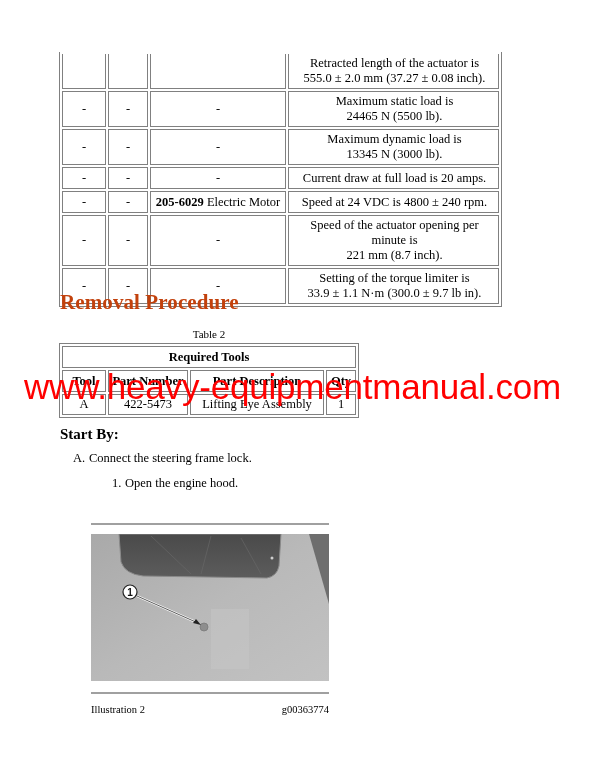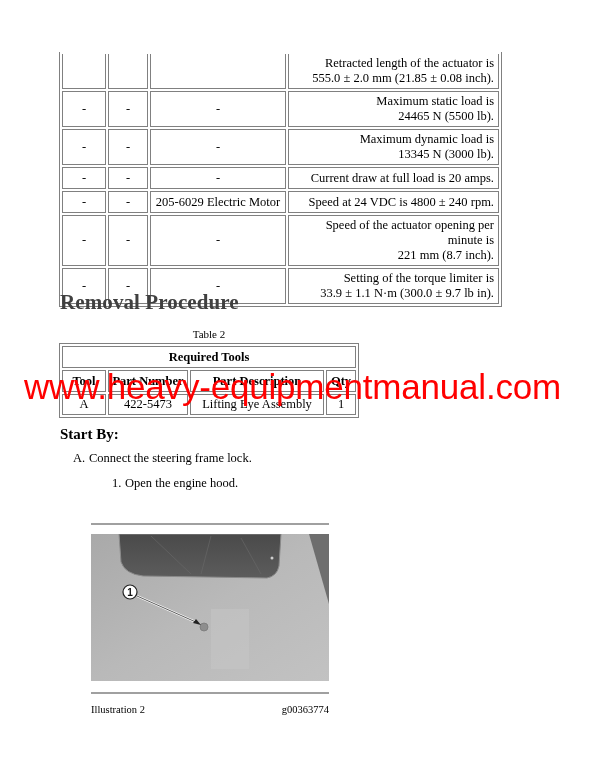--- a/index.html
+++ b/index.html
@@ -15,30 +15,30 @@
   }
   .spec-table td {
     border: 1px solid #808080;
     vertical-align: middle;
     padding: 2px 4px;
   }
   .spec-table tr.cont td { border-top: none; }
   .spec-table td.c1 { width: 44px; text-align: center; }
   .spec-table td.c2 { width: 40px; text-align: center; }
   .spec-table td.c3 { width: 136px; text-align: center; }
-  .spec-table td.c4 { text-align: right; padding-left: 6px; }
+  .spec-table td.c4 { text-align: center; padding-left: 6px; }
   .spec-table tr.h2 td { height: 35px; }
   .spec-table tr.h1 td { height: 22px; }
-  .spec-table b { font-weight: normal; }
+  .spec-table b { font-weight: bold; }
 
   
   .section-heading {
     position: absolute; left: 60px; top: 290px;
     font-family: "Liberation Serif", "DejaVu Serif", serif;
-    font-size: 21px; font-weight: bold; color: #404040;
+    font-size: 21px; font-weight: bold; color: #c2410c;
     letter-spacing: 0.1px;
   }
 
   
   .table-caption {
     position: absolute; left: 59px; width: 300px; top: 328px;
     text-align: center; font-size: 11px;
   }
   .tools-table {
     position: absolute; left: 59px; top: 343px; width: 300px;
@@ -94,21 +94,21 @@
 <body>
 
 <table class="spec-table">
   <tbody>
     <tr class="h2 cont">
       <td class="c1"></td>
       <td class="c2"></td>
       <td class="c3"></td>
       <td class="c4">
         <span>Retracted length of the actuator is</span><br>
-        <span>555.0 ± 2.0 mm (21.85 ± 0.08 inch).</span>
+        <span>555.0 ± 2.0 mm (37.27 ± 0.08 inch).</span>
       </td>
     </tr>
     <tr class="h2">
       <td class="c1">-</td>
       <td class="c2">-</td>
       <td class="c3">-</td>
       <td class="c4">
         <span>Maximum static load is</span><br>
         <span>24465 N (5500 lb).</span>
       </td>

